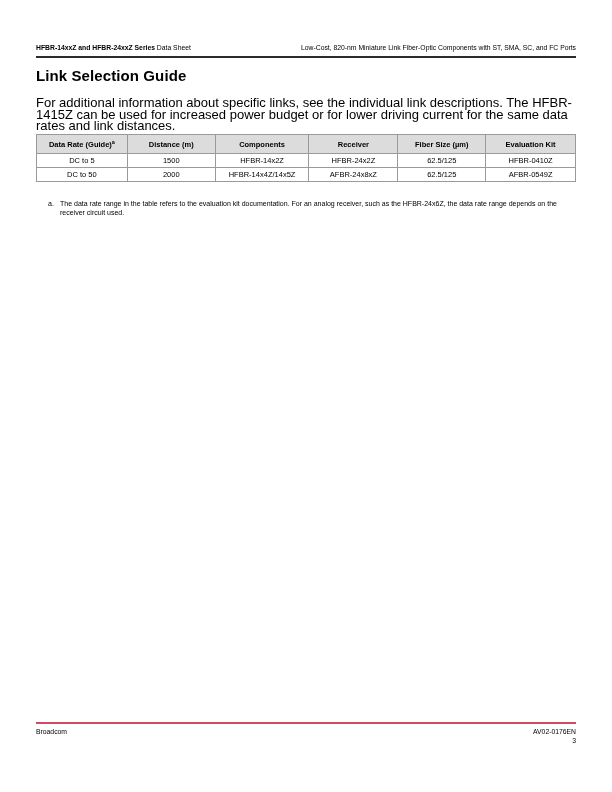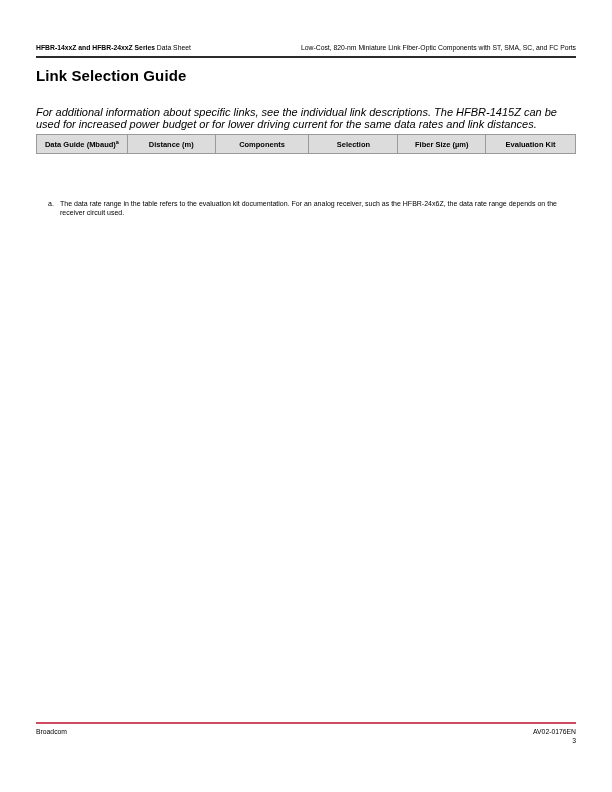--- a/index.html
+++ b/index.html
@@ -43,25 +43,24 @@
   
   .page-title {
     position: absolute;
     left: 36px; top: 67px;
     font-size: 15px;
     font-weight: bold;
     letter-spacing: 0.1px;
   }
   .intro {
     position: absolute;
-    left: 36px; top: 107px;
+    left: 36px; top: 97px;
     width: 542px;
-    font-size: 11px;
+    font-size: 13px;
     line-height: 11.5px;
-    font-style: italic;
   }
   
   .link-table {
     position: absolute;
     left: 36px; top: 134px;
     width: 540px;
     border-collapse: collapse;
     font-size: 7.5px;
   }
   .link-table th, .link-table td {
@@ -123,29 +122,45 @@
   </div>
   <div class="header-rule"></div>
 
   <h1 class="page-title">Link Selection Guide</h1>
 
   <p class="intro">For additional information about specific links, see the individual link descriptions. The HFBR-1415Z can be used for increased power budget or for lower driving current for the same data rates and link distances.</p>
 
   <table class="link-table">
     <thead>
       <tr>
-        <th class="col-1"><span>Data Guide (Mbaud)</span><sup>a</sup></th>
+        <th class="col-1"><span>Data Rate (Guide)</span><sup>a</sup></th>
         <th class="col-2">Distance (m)</th>
         <th class="col-3">Components</th>
-        <th class="col-4">Selection</th>
+        <th class="col-4">Receiver</th>
         <th class="col-5">Fiber Size (µm)</th>
         <th class="col-6">Evaluation Kit</th>
       </tr>
     </thead>
     <tbody>
+      <tr>
+        <td>DC to 5</td>
+        <td>1500</td>
+        <td>HFBR-14x2Z</td>
+        <td>HFBR-24x2Z</td>
+        <td>62.5/125</td>
+        <td>HFBR-0410Z</td>
+      </tr>
+      <tr>
+        <td>DC to 50</td>
+        <td>2000</td>
+        <td>HFBR-14x4Z/14x5Z</td>
+        <td>AFBR-24x8xZ</td>
+        <td>62.5/125</td>
+        <td>AFBR-0549Z</td>
+      </tr>
     </tbody>
   </table>
 
   <div class="footnote">
     <span class="marker">a.</span>
     <span class="fn-text">The data rate range in the table refers to the evaluation kit documentation. For an analog receiver, such as the HFBR-24x6Z, the data rate range depends on the receiver circuit used.</span>
   </div>
 
   <div class="footer-rule"></div>
   <div class="doc-footer">

